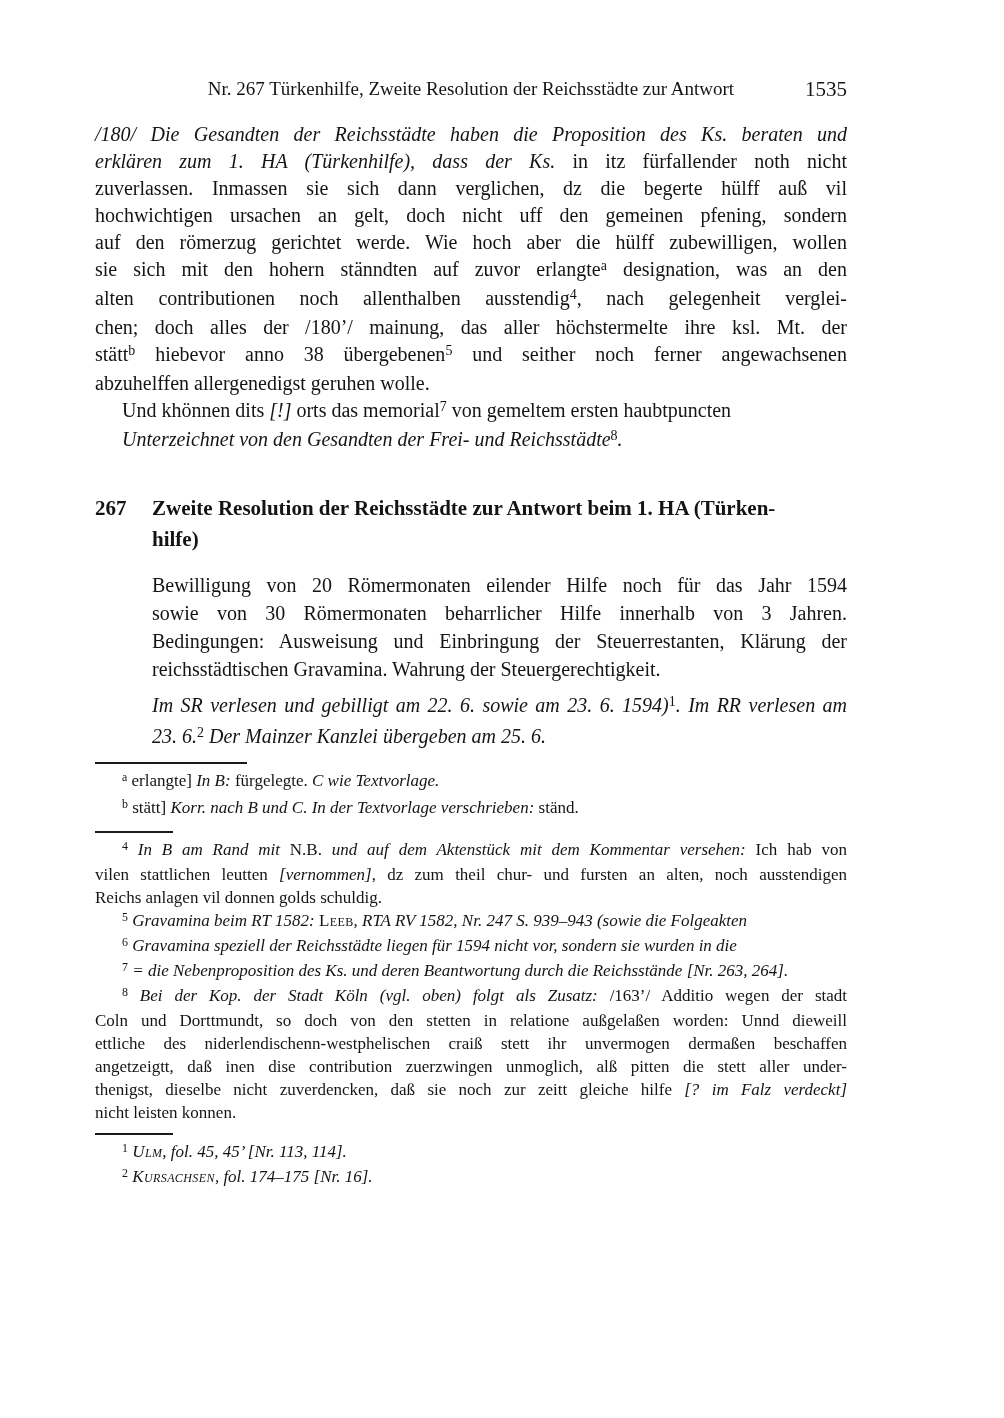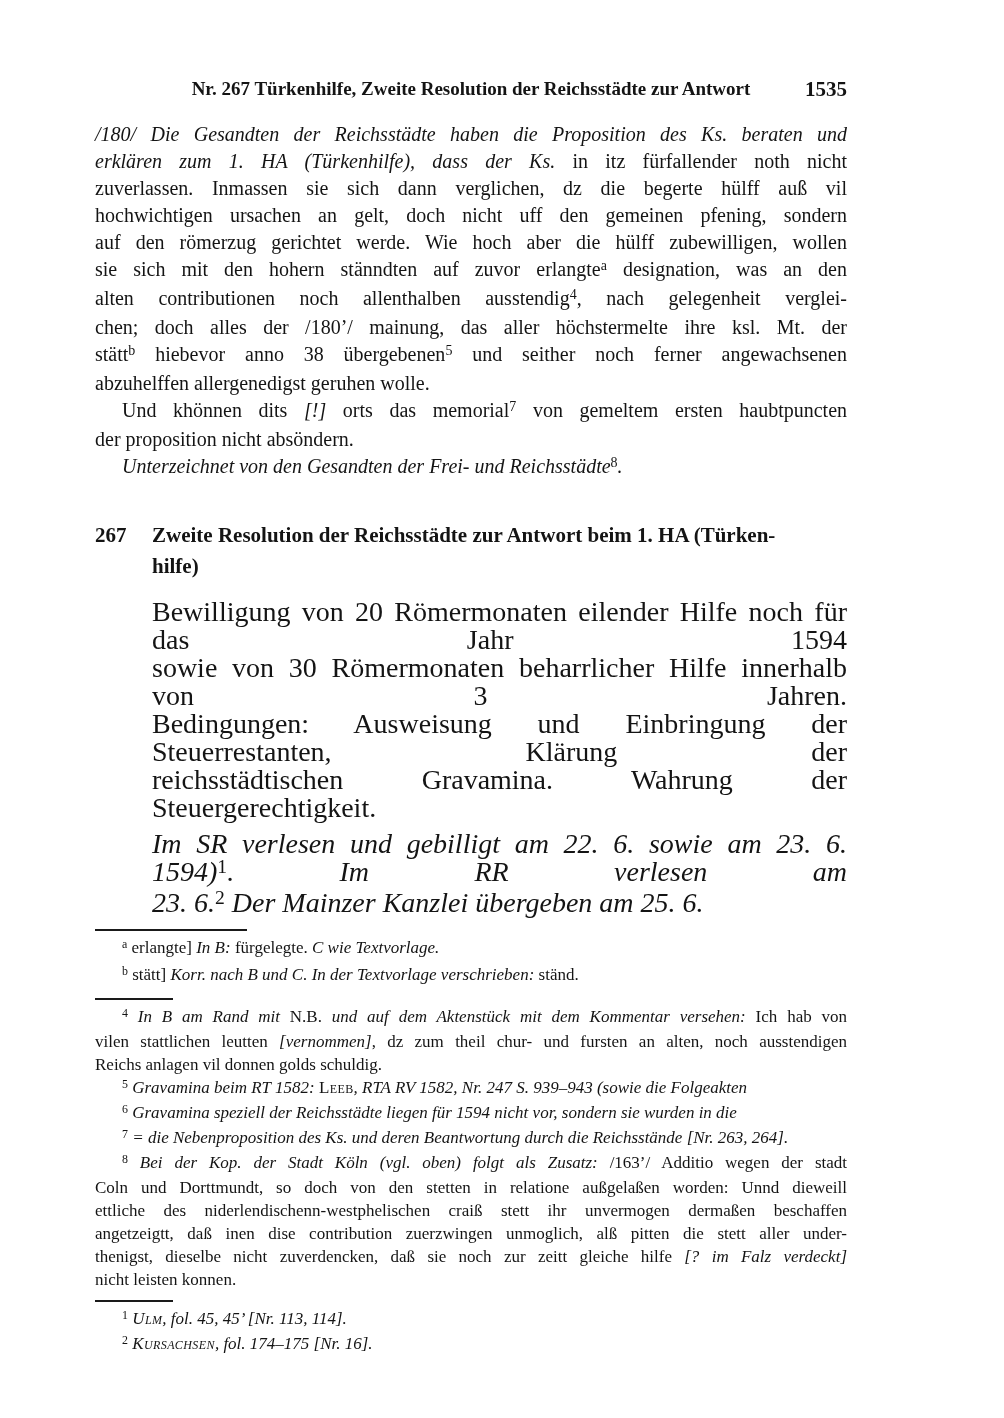--- a/index.html
+++ b/index.html
@@ -12,21 +12,20 @@
   }
   .page { width: 1004px; height: 1418px; padding: 0 157px 0 95px; box-sizing: border-box; }
 
   
   .running-header {
     margin-top: 78px;
     position: relative;
     text-align: center;
     font-size: 19px;
     line-height: 22px;
-    font-weight: bold;
   }
   .running-header .page-number {
     position: absolute; right: 0; top: 0;
     font-size: 21px;
   }
 
   
   .ln {
     text-align: justify;
     text-align-last: justify;
@@ -54,21 +53,21 @@
     line-height: 31px;
     font-weight: bold;
   }
   .doc-number { width: 57px; flex: 0 0 57px; }
   .heading-text { flex: 1; }
 
   
   .summary, .provenance {
     margin-left: 57px;
     font-style: italic;
-    font-size: 28px;
+    font-size: 20px;
     line-height: 28px;
   }
   .summary { margin-top: 16px; }
   .provenance { margin-top: 8px; }
 
   
   .fn-rule { border: 0; border-top: 2px solid #1a1a1a; margin: 9px 0 0 0; }
   .rule-long  { width: 152px; }
   .rule-short { width: 78px; }
 
@@ -97,21 +96,20 @@
         <div class="ln"><span class="run-r">hochwichtigen ursachen an gelt, doch nicht uff den gemeinen pfening, sondern</span></div>
         <div class="ln"><span class="run-r">auf den römerzug gerichtet werde. Wie hoch aber die hülff zubewilligen, wollen</span></div>
         <div class="ln"><span class="run-r">sie sich mit den hohern stänndten auf zuvor erlangte</span><span class="run-sup">a</span><span class="run-r"> designation, was an den</span></div>
         <div class="ln"><span class="run-r">alten contributionen noch allenthalben ausstendig</span><span class="run-sup">4</span><span class="run-r">, nach gelegenheit verglei-</span></div>
         <div class="ln"><span class="run-r">chen; doch alles der /180’/ mainung, das aller höchstermelte ihre ksl. Mt. der</span></div>
         <div class="ln"><span class="run-r">stätt</span><span class="run-sup">b</span><span class="run-r"> hiebevor anno 38 übergebenen</span><span class="run-sup">5</span><span class="run-r"> und seither noch ferner angewachsenen</span></div>
         <div class="ln"><span class="run-r">abzuhelffen allergenedigst geruhen wolle.</span></div>
       </div>
     <div class="para indent">
         <div class="ln"><span class="run-r">Und khönnen dits </span><span class="run-i">[!]</span><span class="run-r"> orts das memorial</span><span class="run-sup">7</span><span class="run-r"> von gemeltem ersten haubtpuncten</span></div>
-        <div class="ln"><span class="run-r">der proposition nicht absöndern.</span></div>
       </div>
     <div class="para indent">
         <div class="ln"><span class="run-i">Unterzeichnet von den Gesandten der Frei- und Reichsstädte</span><span class="run-sup">8</span><span class="run-i">.</span></div>
       </div>
   </div>
 
   <div class="section-heading">
     <div class="doc-number">267</div>
     <div class="heading-text lines-left">
         <div class="ln"><span class="run-b">Zweite Resolution der Reichsstädte zur Antwort beim 1. HA (Türken-</span></div>

